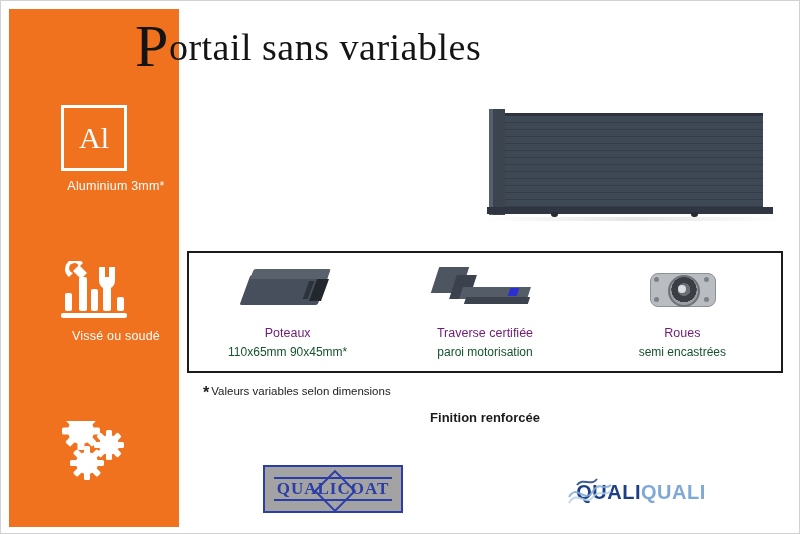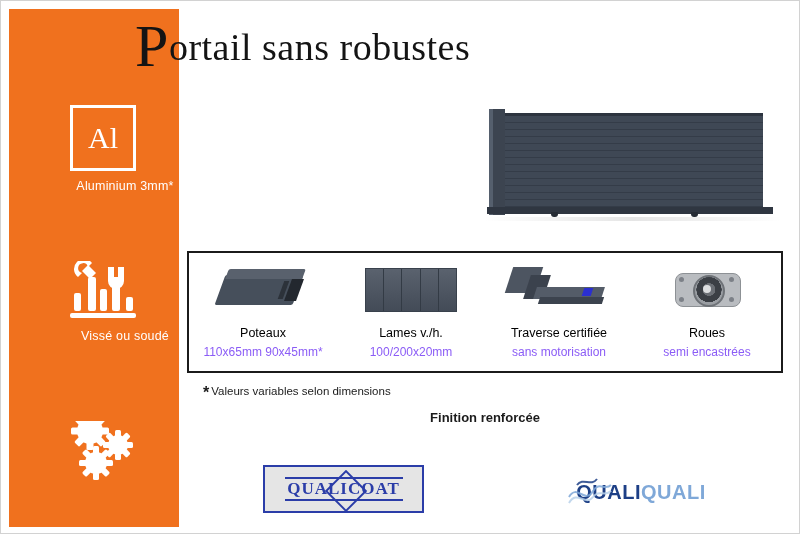--- a/index.html
+++ b/index.html
@@ -34,21 +34,21 @@
     width: 170px;
     height: 518px;
     background: #f0711e;
     color: #ffffff;
     text-align: center;
     box-sizing: border-box;
   }
 
   .side-block {
     position: absolute;
-    left: 9px;
+    left: 0;
     width: 100%;
   }
   .side-block-1 { top: 96px; }
   .side-block-2 { top: 252px; }
   .side-block-3 { top: 412px; }
 
   .side-caption {
     font-size: 12.5px;
     line-height: 1.1;
     letter-spacing: .2px;
@@ -188,27 +188,27 @@
   }
   .comp-art {
     height: 62px;
     display: flex;
     align-items: center;
     justify-content: center;
     margin-top: 6px;
   }
   .comp-label {
     font-size: 12.5px;
-    color: #000000;
+    color: #701a75;
     line-height: 1.25;
     margin-top: 5px;
   }
   .comp-sub {
     font-size: 12px;
-    color: #8b5cf6;
+    color: #14532d;
     line-height: 1.25;
     margin-top: 3px;
   }
 
   
   .poteau {
     width: 86px; height: 46px;
     position: relative;
   }
   .poteau .body {
@@ -362,28 +362,28 @@
     font-size: 13px;
     font-weight: bold;
     color: #1b1b1b;
   }
 
   
   .logo-qualicoat {
     position: absolute;
     left: 262px;
     top: 464px;
-    width: 161px;
+    width: 140px;
     height: 48px;
     border: 2px solid #2b3da8;
     box-sizing: border-box;
     display: flex;
     align-items: center;
     justify-content: center;
-    background: #e5e5e5;
+    background: #a3a3a3;
   }
   .qc-inner {
     position: relative;
     width: 126px;
     height: 32px;
     display: flex;
     align-items: center;
     justify-content: center;
   }
   .qc-diamond {
@@ -512,21 +512,21 @@
               <rect x="-17" y="-3" width="8" height="6" rx="1.5" transform="rotate(45)"></rect>
               <rect x="9" y="-3" width="8" height="6" rx="1.5" transform="rotate(45)"></rect>
             </g>
           </g>
         </svg>
       </div>
     </div>
   </div>
 
   <div class="title">
-    <span class="cap">P</span><span>ortail sans robustes</span>
+    <span class="cap">P</span><span>ortail sans variables</span>
   </div>
 
   <div class="gate-photo">
     <div class="gate-frame">
       <div class="gate-post"></div>
       <div class="gate-panel"></div>
       <div class="gate-rail"></div>
       <div class="gate-wheel w1"></div>
       <div class="gate-wheel w2"></div>
       <div class="gate-shadow"></div>
@@ -541,46 +541,33 @@
           <div class="body"></div>
           <div class="cap"></div>
           <div class="notch2"></div>
           <div class="notch"></div>
         </div>
       </div>
       <div class="comp-label">Poteaux</div>
       <div class="comp-sub">110x65mm 90x45mm*</div>
     </div>
 
-    <div class="component">
-      <div class="comp-art">
-        <div class="lames">
-            <i></i>
-            <i></i>
-            <i></i>
-            <i></i>
-            <i></i>
-          </div>
-      </div>
-      <div class="comp-label">Lames v./h.</div>
-      <div class="comp-sub">100/200x20mm</div>
-    </div>
 
     <div class="component">
       <div class="comp-art">
         <div class="traverse">
           <div class="blockA"></div>
           <div class="blockB"></div>
           <div class="bar"></div>
           <div class="bar2"></div>
           <div class="led"></div>
         </div>
       </div>
       <div class="comp-label">Traverse certifiée</div>
-      <div class="comp-sub">sans motorisation</div>
+      <div class="comp-sub">paroi motorisation</div>
     </div>
 
     <div class="component">
       <div class="comp-art">
         <div class="roue">
           <div class="plate"></div>
           <div class="bolt b1"></div>
           <div class="bolt b2"></div>
           <div class="bolt b3"></div>
           <div class="bolt b4"></div>

